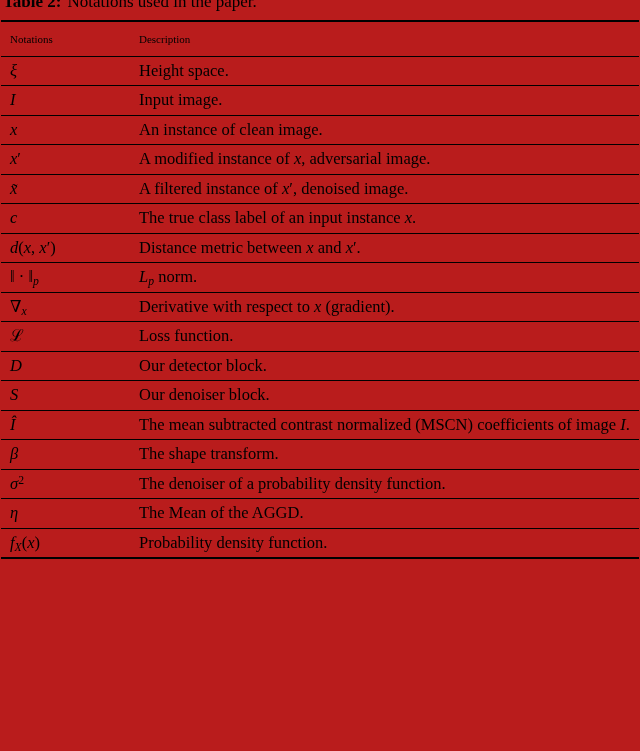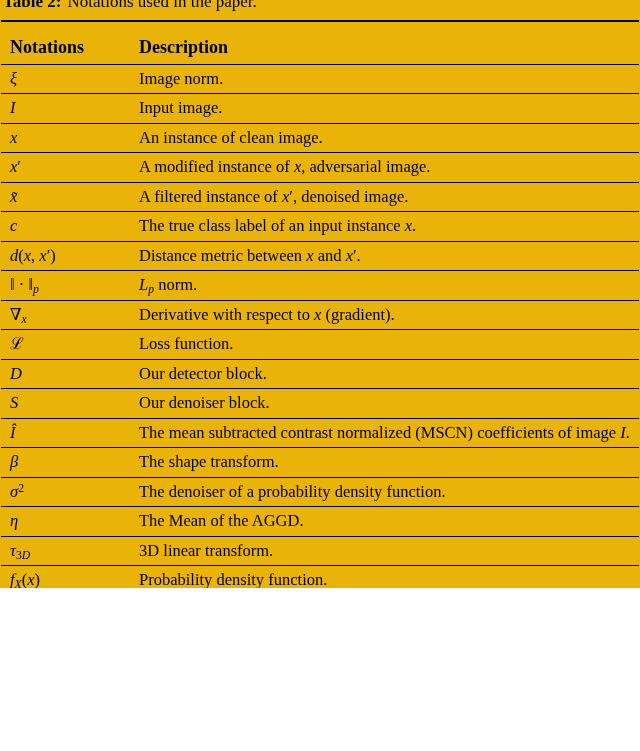--- a/index.html
+++ b/index.html
@@ -6,45 +6,45 @@
   html, body { background: #ffffff; }
   body {
     width: 640px;
     height: 751px;
     overflow: hidden;
     font-family: "Liberation Serif", "DejaVu Serif", serif;
     color: #000000;
   }
   .page {
     width: 640px;
-    height: 588px;
+    height: 751px;
     overflow: hidden;
     padding: 0 1px;
-    background: #eab308;
+    background: #b91c1c;
   }
   .caption {
     margin: -10px 0 7px 2px;
     font-size: 17px;
     line-height: 23px;
     white-space: nowrap;
   }
   .caption-label { font-weight: bold; margin-right: 6px; }
   table.notation-table {
     width: 100%;
     border-collapse: collapse;
     border-top: 2px solid #000;
     border-bottom: 2px solid #000;
     font-size: 16.5px;
   }
   th {
     text-align: left;
-    font-weight: bold;
-    font-size: 18px;
+    font-weight: normal;
+    font-size: 11px;
     line-height: 22.5px;
-    padding: 14px 4px 5px 0;
+    padding: 6px 4px 5px 0;
     border-bottom: 1.5px solid #000;
     vertical-align: top;
   }
   td {
     padding: 3px 6px 3px 0;
     line-height: 22.5px;
     border-bottom: 1px solid #000;
     vertical-align: top;
   }
   th:first-child, td:first-child {
@@ -71,21 +71,21 @@
   <table class="notation-table">
     <thead>
       <tr>
         <th>Notations</th>
         <th>Description</th>
       </tr>
     </thead>
     <tbody>
         <tr>
           <td><i>ξ</i></td>
-          <td>Image norm.</td>
+          <td>Height space.</td>
         </tr>
         <tr>
           <td><i>I</i></td>
           <td>Input image.</td>
         </tr>
         <tr>
           <td><i>x</i></td>
           <td>An instance of clean image.</td>
         </tr>
         <tr>
@@ -134,23 +134,19 @@
         </tr>
         <tr>
           <td><i>σ</i><sup>2</sup></td>
           <td>The denoiser of a probability density function.</td>
         </tr>
         <tr>
           <td><i>η</i></td>
           <td>The Mean of the AGGD.</td>
         </tr>
         <tr>
-          <td><i>τ</i><sub>3<i>D</i></sub></td>
-          <td>3D linear transform.</td>
-        </tr>
-        <tr>
           <td><i>f</i><sub><i>X</i></sub>(<i>x</i>)</td>
           <td>Probability density function.</td>
         </tr>
       </tbody>
   </table>
 
 </div>
 
 </body></html>

